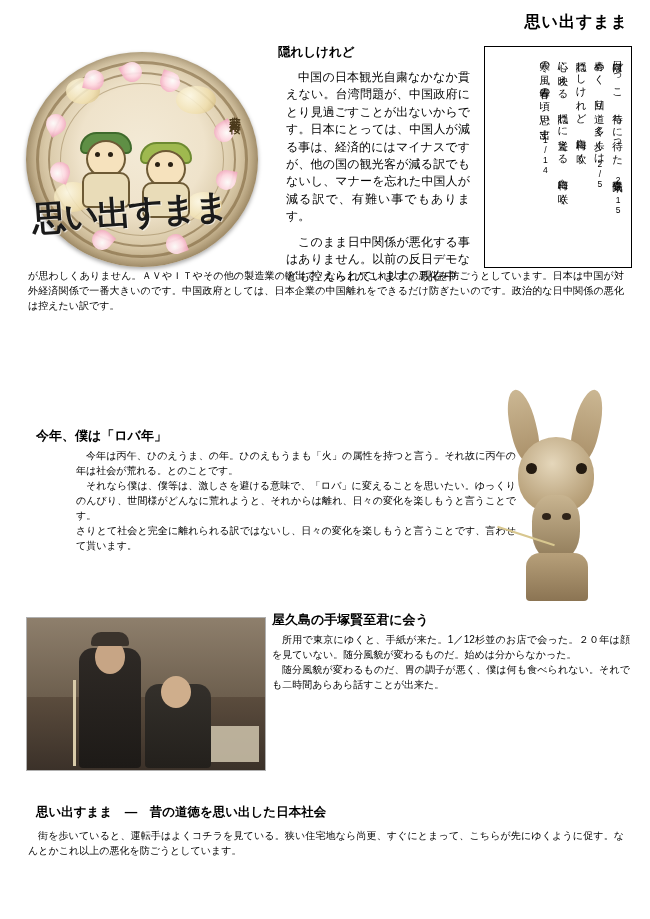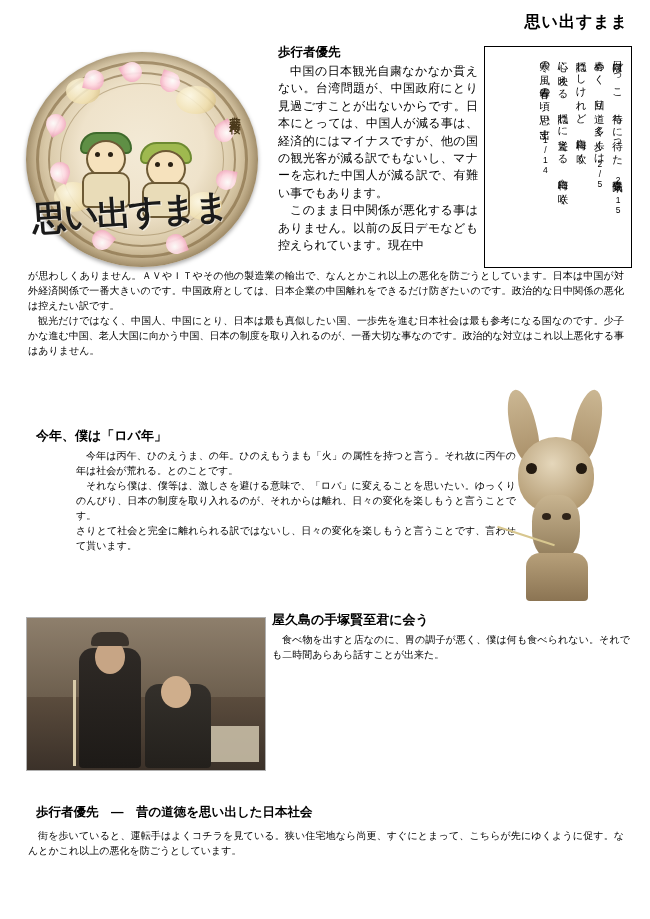--- a/index.html
+++ b/index.html
@@ -137,21 +137,21 @@
     left: 278px;
     top: 44px;
     width: 200px;
   }
   .art1 h3 {
     margin: 0 0 2px 0;
     font-size: 12.5px;
     font-weight: bold;
   }
   .art1 p {
-    margin: 0;
+    margin: 8px;
     font-size: 12px;
     line-height: 1.45;
     text-align: justify;
     text-indent: 1em;
   }
 
   
   .poem-box {
     position: absolute;
     left: 484px;
@@ -399,42 +399,41 @@
       </div>
 
       <div class="manhole-text">安芸
 兵衛
 桜</div>
     </div>
     <div class="brush-title">思い出すまま</div>
   </div>
 
   <div class="art1">
-    <h3>歩行者優先</h3>
+    <h3>隠れしけれど</h3>
     <p class="indent">中国の日本観光自粛なかなか貫えない。台湾問題が、中国政府にとり見過ごすことが出ないからです。日本にとっては、中国人が減る事は、経済的にはマイナスですが、他の国の観光客が減る訳でもないし、マナーを忘れた中国人が減る訳で、有難い事でもあります。</p>
     <p class="indent">このまま日中関係が悪化する事はありません。以前の反日デモなども控えられています。現在中</p>
   </div>
 
   <div class="poem-box">
     <div class="poem-col"><span>日向ぼっこ　待ちに待った　春陽気</span><span class="num">2/15</span></div>
     <div class="poem-col"><span>春めく　回り道　多く歩くは</span><span class="num">2/5</span></div>
     <div class="poem-col"><span>隠れしけれど　白梅に吹く</span></div>
     <div class="poem-col"><span>心に映える　隠れに聳える　白梅に咲く</span></div>
     <div class="poem-col"><span>寒の風　青春の頃　思い出す</span><span class="num">1/14</span></div>
   </div>
 
   <div class="para" style="left:28px; top:268px; width:596px;">
     <p>が思わしくありません。ＡＶやＩＴやその他の製造業の輸出で、なんとかこれ以上の悪化を防ごうとしています。日本は中国が対外経済関係で一番大きいのです。中国政府としては、日本企業の中国離れをできるだけ防ぎたいのです。政治的な日中関係の悪化は控えたい訳です。</p>
-    <p class="indent">観光だけではなく、中国人、中国にとり、日本は最も真似したい国、一歩先を進む日本社会は最も参考になる国なのです。少子かな進む中国、老人大国に向かう中国、日本の制度を取り入れるのが、一番大切な事なのです。政治的な対立はこれ以上悪化する事はありません。</p>
   </div>
 
   <div class="sec2-title">今年、僕は「ロバ年」</div>
   <div class="para sec2-body">
     <p class="indent">今年は丙午、ひのえうま、の年。ひのえもうまも「火」の属性を持つと言う。それ故に丙午の年は社会が荒れる。とのことです。</p>
-    <p class="indent">それなら僕は、僕等は、激しさを避ける意味で、「ロバ」に変えることを思いたい。ゆっくりのんびり、日本の制度を取り入れるのが、それからは離れ、日々の変化を楽しもうと言うことです。</p>
+    <p class="indent">それなら僕は、僕等は、激しさを避ける意味で、「ロバ」に変えることを思いたい。ゆっくりのんびり、世間様がどんなに荒れようと、それからは離れ、日々の変化を楽しもうと言うことです。</p>
     <p>さりとて社会と完全に離れられる訳ではないし、日々の変化を楽しもうと言うことです、言わせて貰います。</p>
   </div>
 
   <div class="llama">
     <div class="ear l"></div>
     <div class="ear r"></div>
     <div class="head"></div>
     <div class="eye" style="left:48px;"></div>
     <div class="eye" style="left:98px;"></div>
     <div class="snout"></div>
@@ -451,21 +450,22 @@
     <div class="cane"></div>
     <div class="person p1"></div>
     <div class="p1head"></div>
     <div class="p1hat"></div>
     <div class="person p2"></div>
     <div class="p2head"></div>
   </div>
 
   <div class="sec3-title">屋久島の手塚賢至君に会う</div>
   <div class="para sec3-body">
-    <p class="indent">食べ物を出すと店なのに、胃の調子が悪く、僕は何も食べられない。それでも二時間あらあら話すことが出来た。</p>
-  </div>
-
-  <div class="sec4-title">歩行者優先　―　昔の道徳を思い出した日本社会</div>
+    <p class="indent">所用で東京にゆくと、手紙が来た。1／12杉並のお店で会った。２０年は顔を見ていない。随分風貌が変わるものだ。始めは分からなかった。</p>
+    <p class="indent">随分風貌が変わるものだ、胃の調子が悪く、僕は何も食べられない。それでも二時間あらあら話すことが出来た。</p>
+  </div>
+
+  <div class="sec4-title">思い出すまま　―　昔の道徳を思い出した日本社会</div>
   <div class="para sec4-body">
     <p class="indent">街を歩いていると、運転手はよくコチラを見ている。狭い住宅地なら尚更、すぐにとまって、こちらが先にゆくように促す。なんとかこれ以上の悪化を防ごうとしています。</p>
   </div>
 
 </div>
 
 </body></html>

